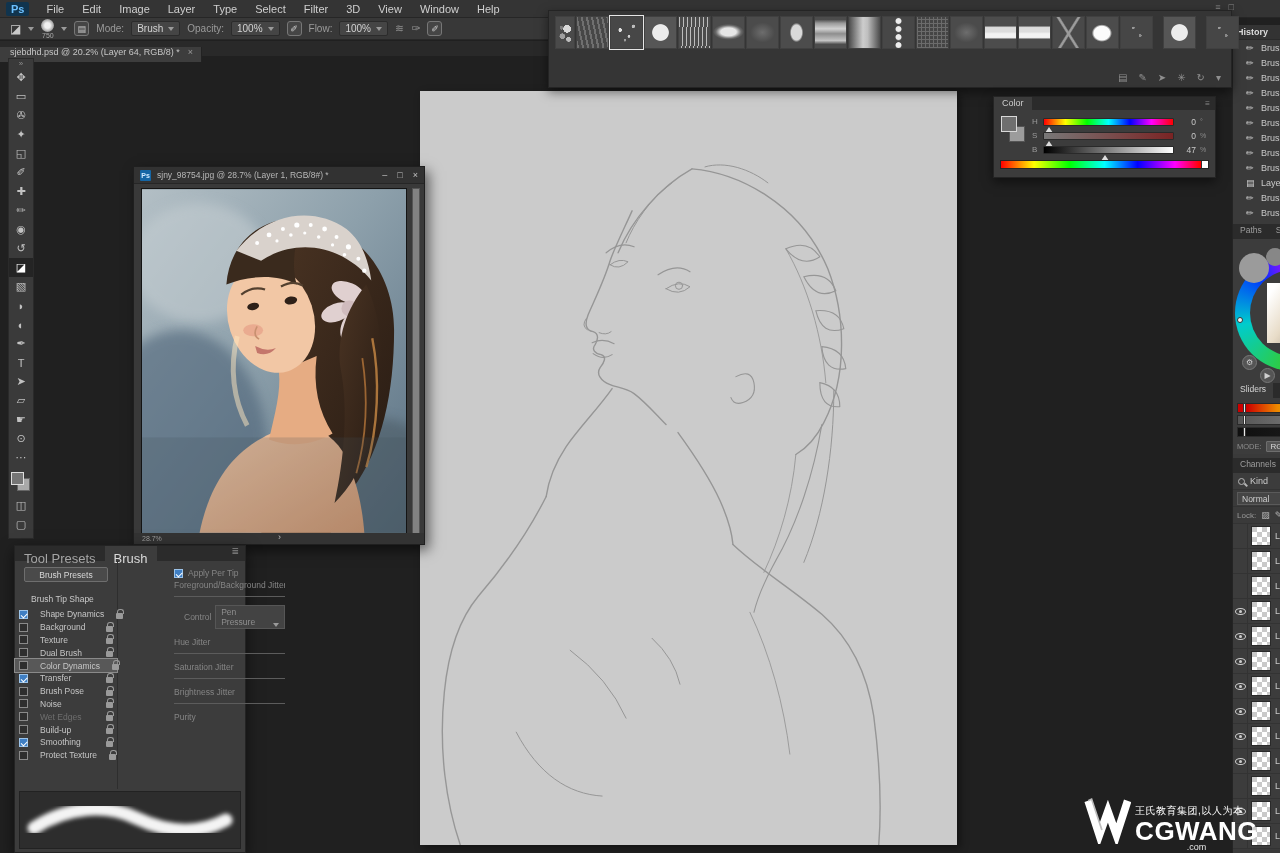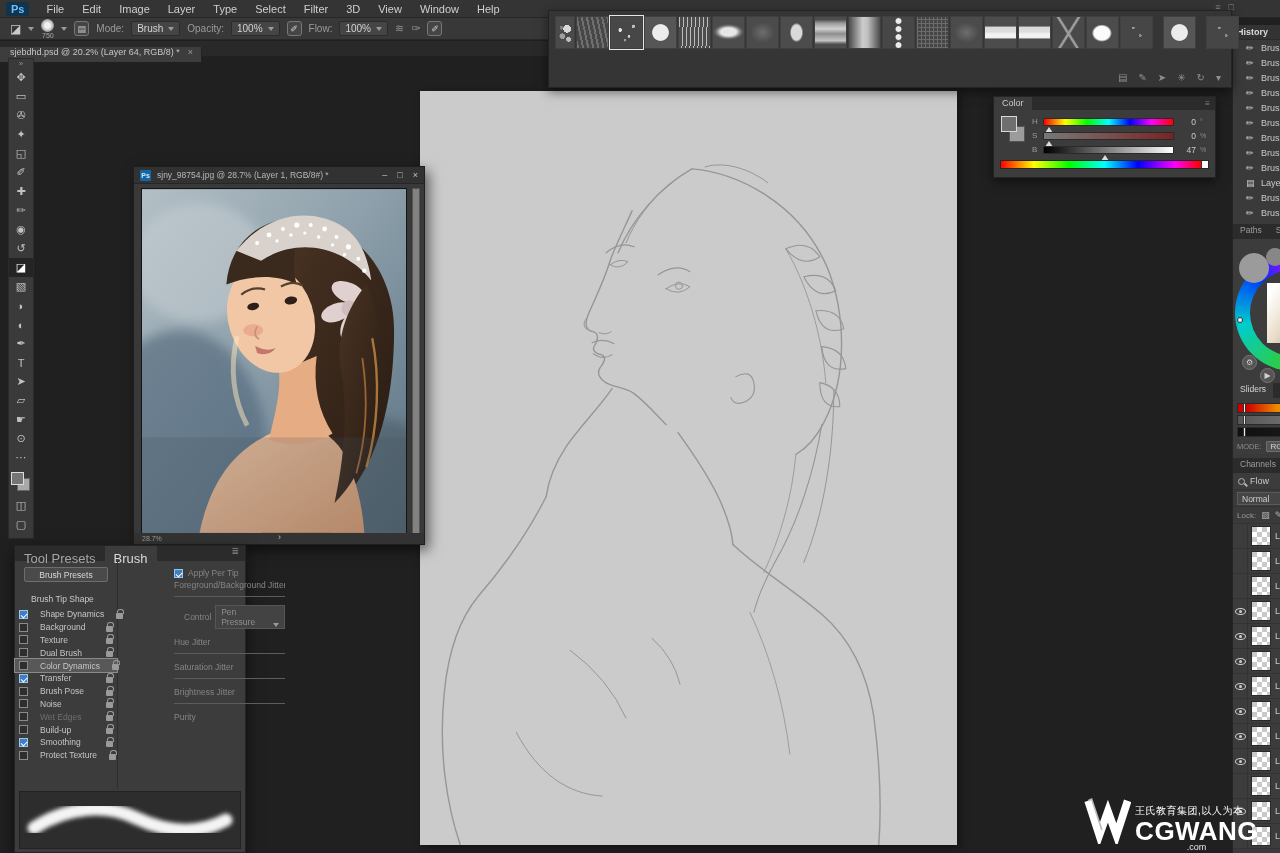--- a/index.html
+++ b/index.html
@@ -611,21 +611,21 @@
 
         </div>
       </div>
 
       <div class="dk-tabs">
         <span class="dk-tab">Channels</span>
 
       </div>
       <div class="kindrow">
         <span class="mag"></span>
-        <span class="kindtext">Flow</span>
+        <span class="kindtext">Kind</span>
       </div>
       <div class="blendrow">
         <span class="blendbox">Normal</span>
       </div>
       <div class="lockrow">
         <span class="locklabel">Lock:</span>
         <span class="lockico">▨</span>
         <span class="lockico">✎</span>
       </div>
       <div>

